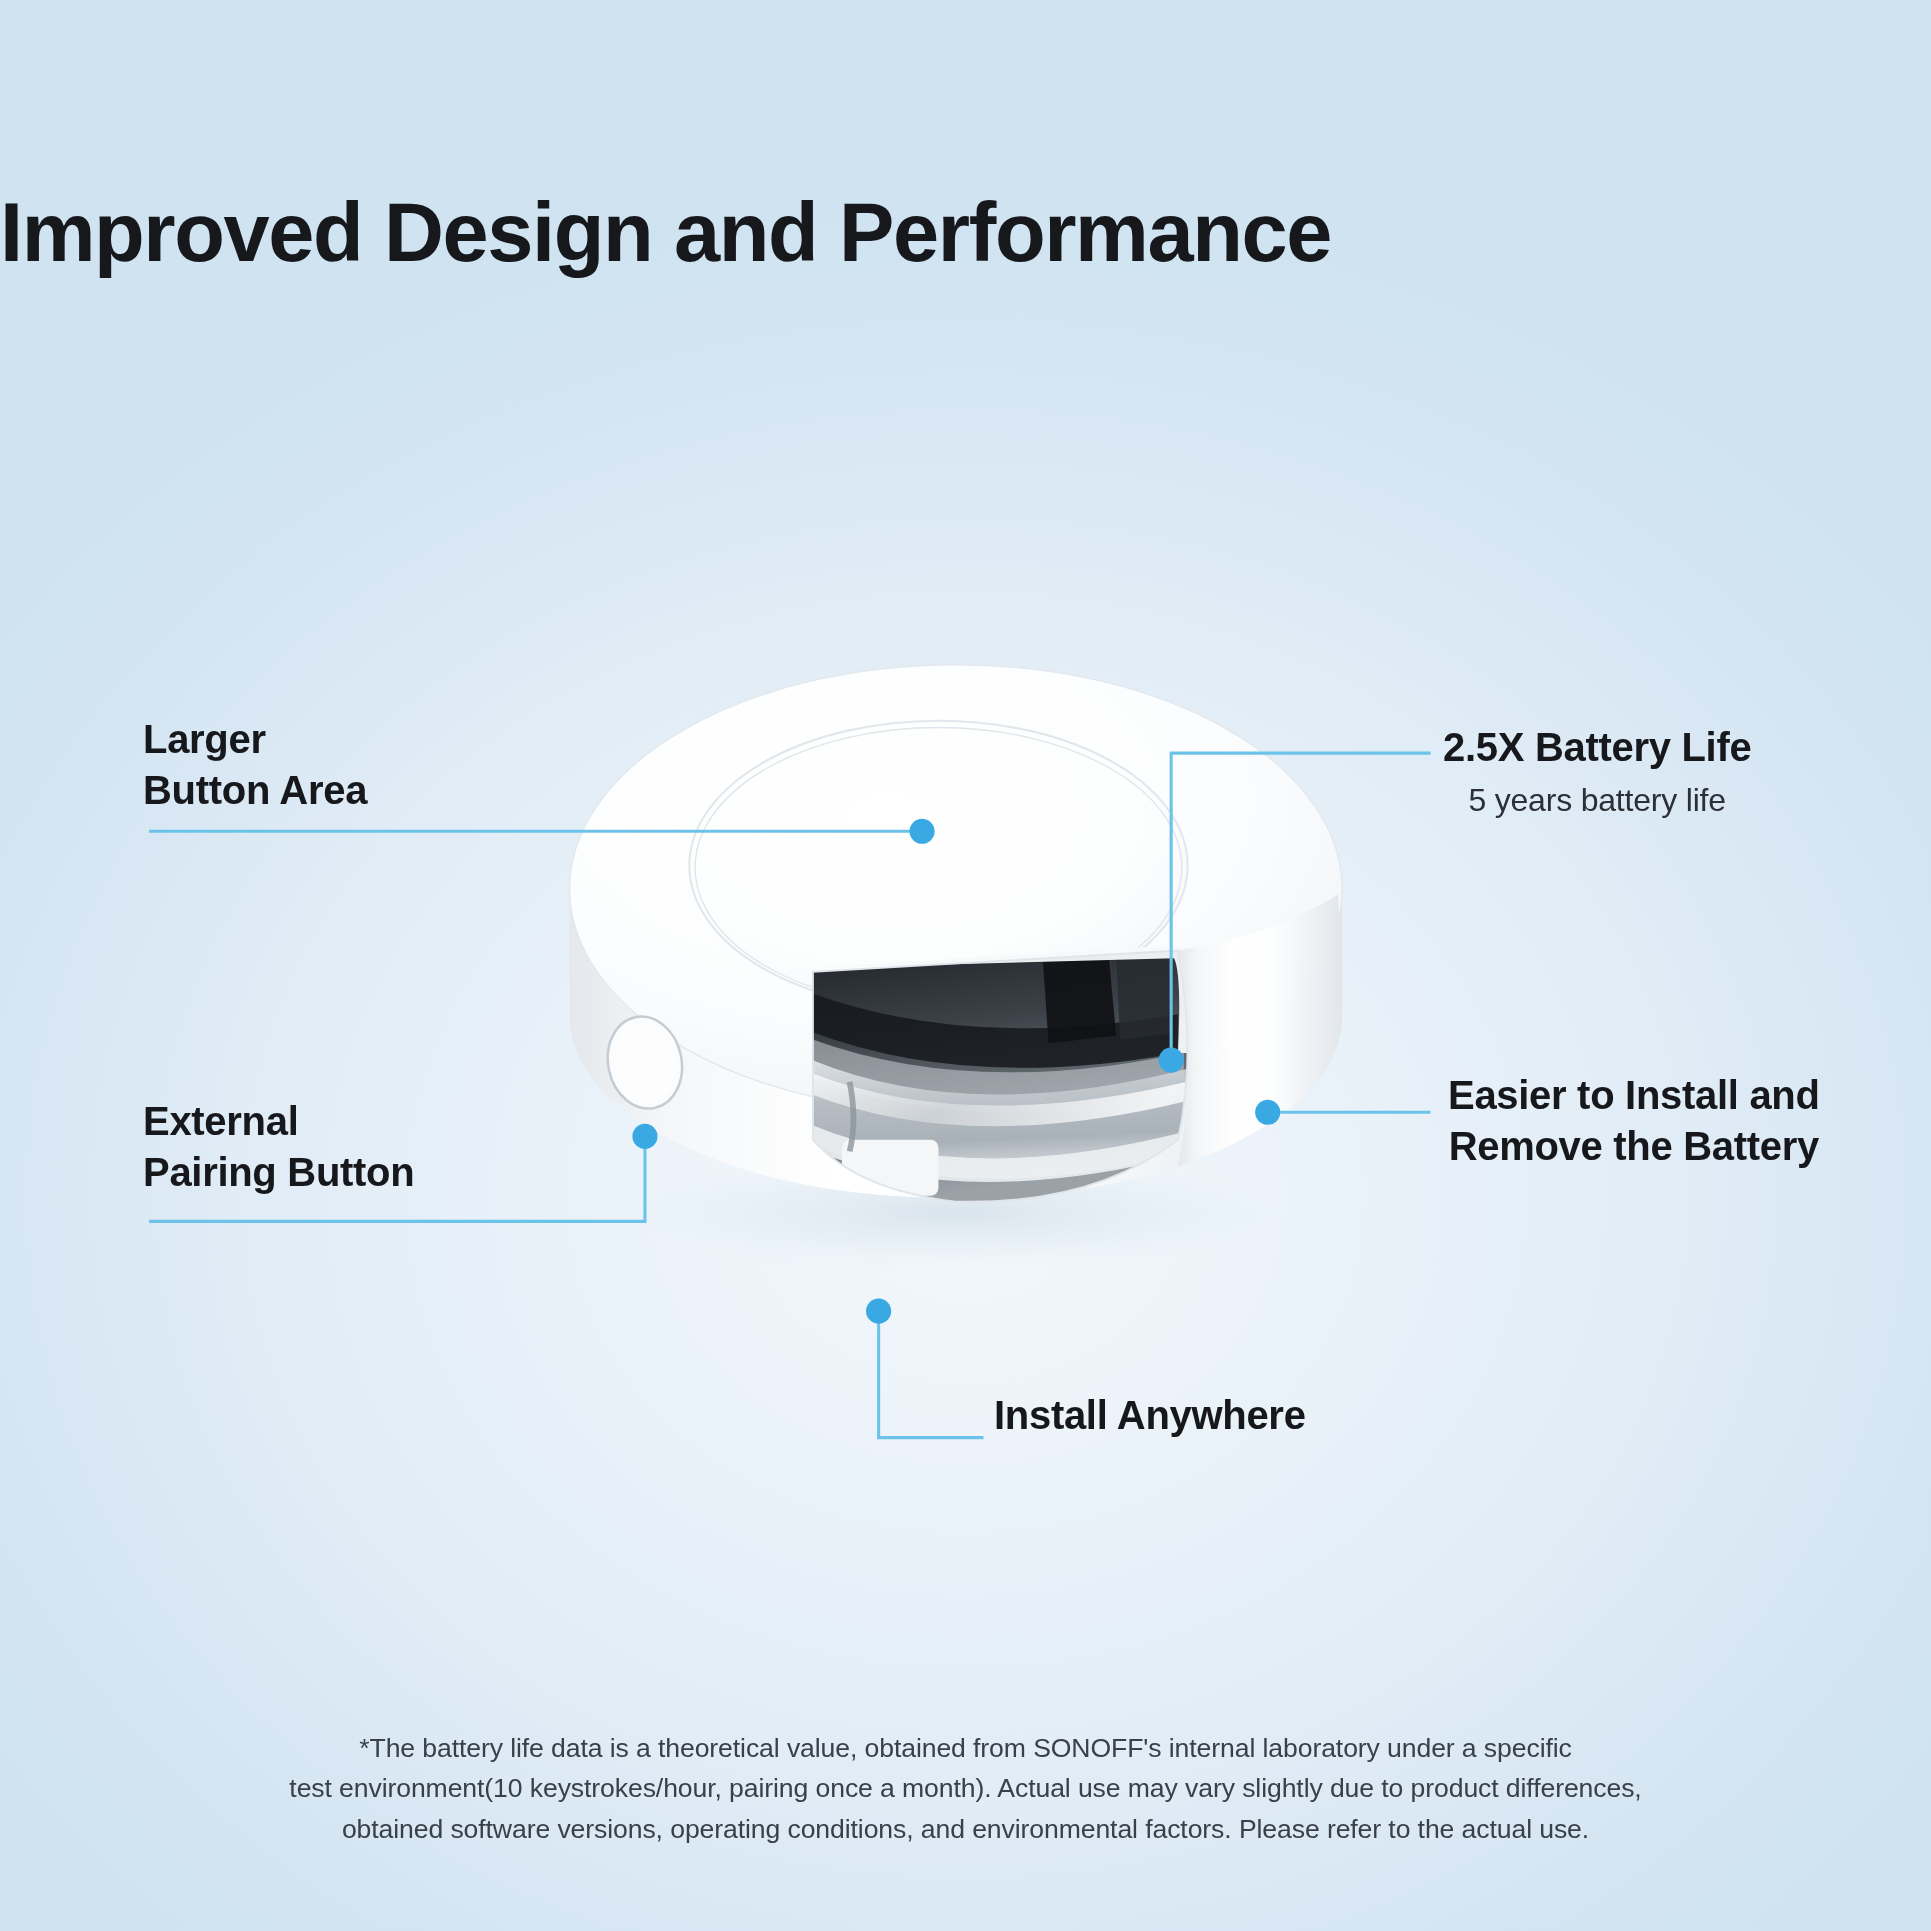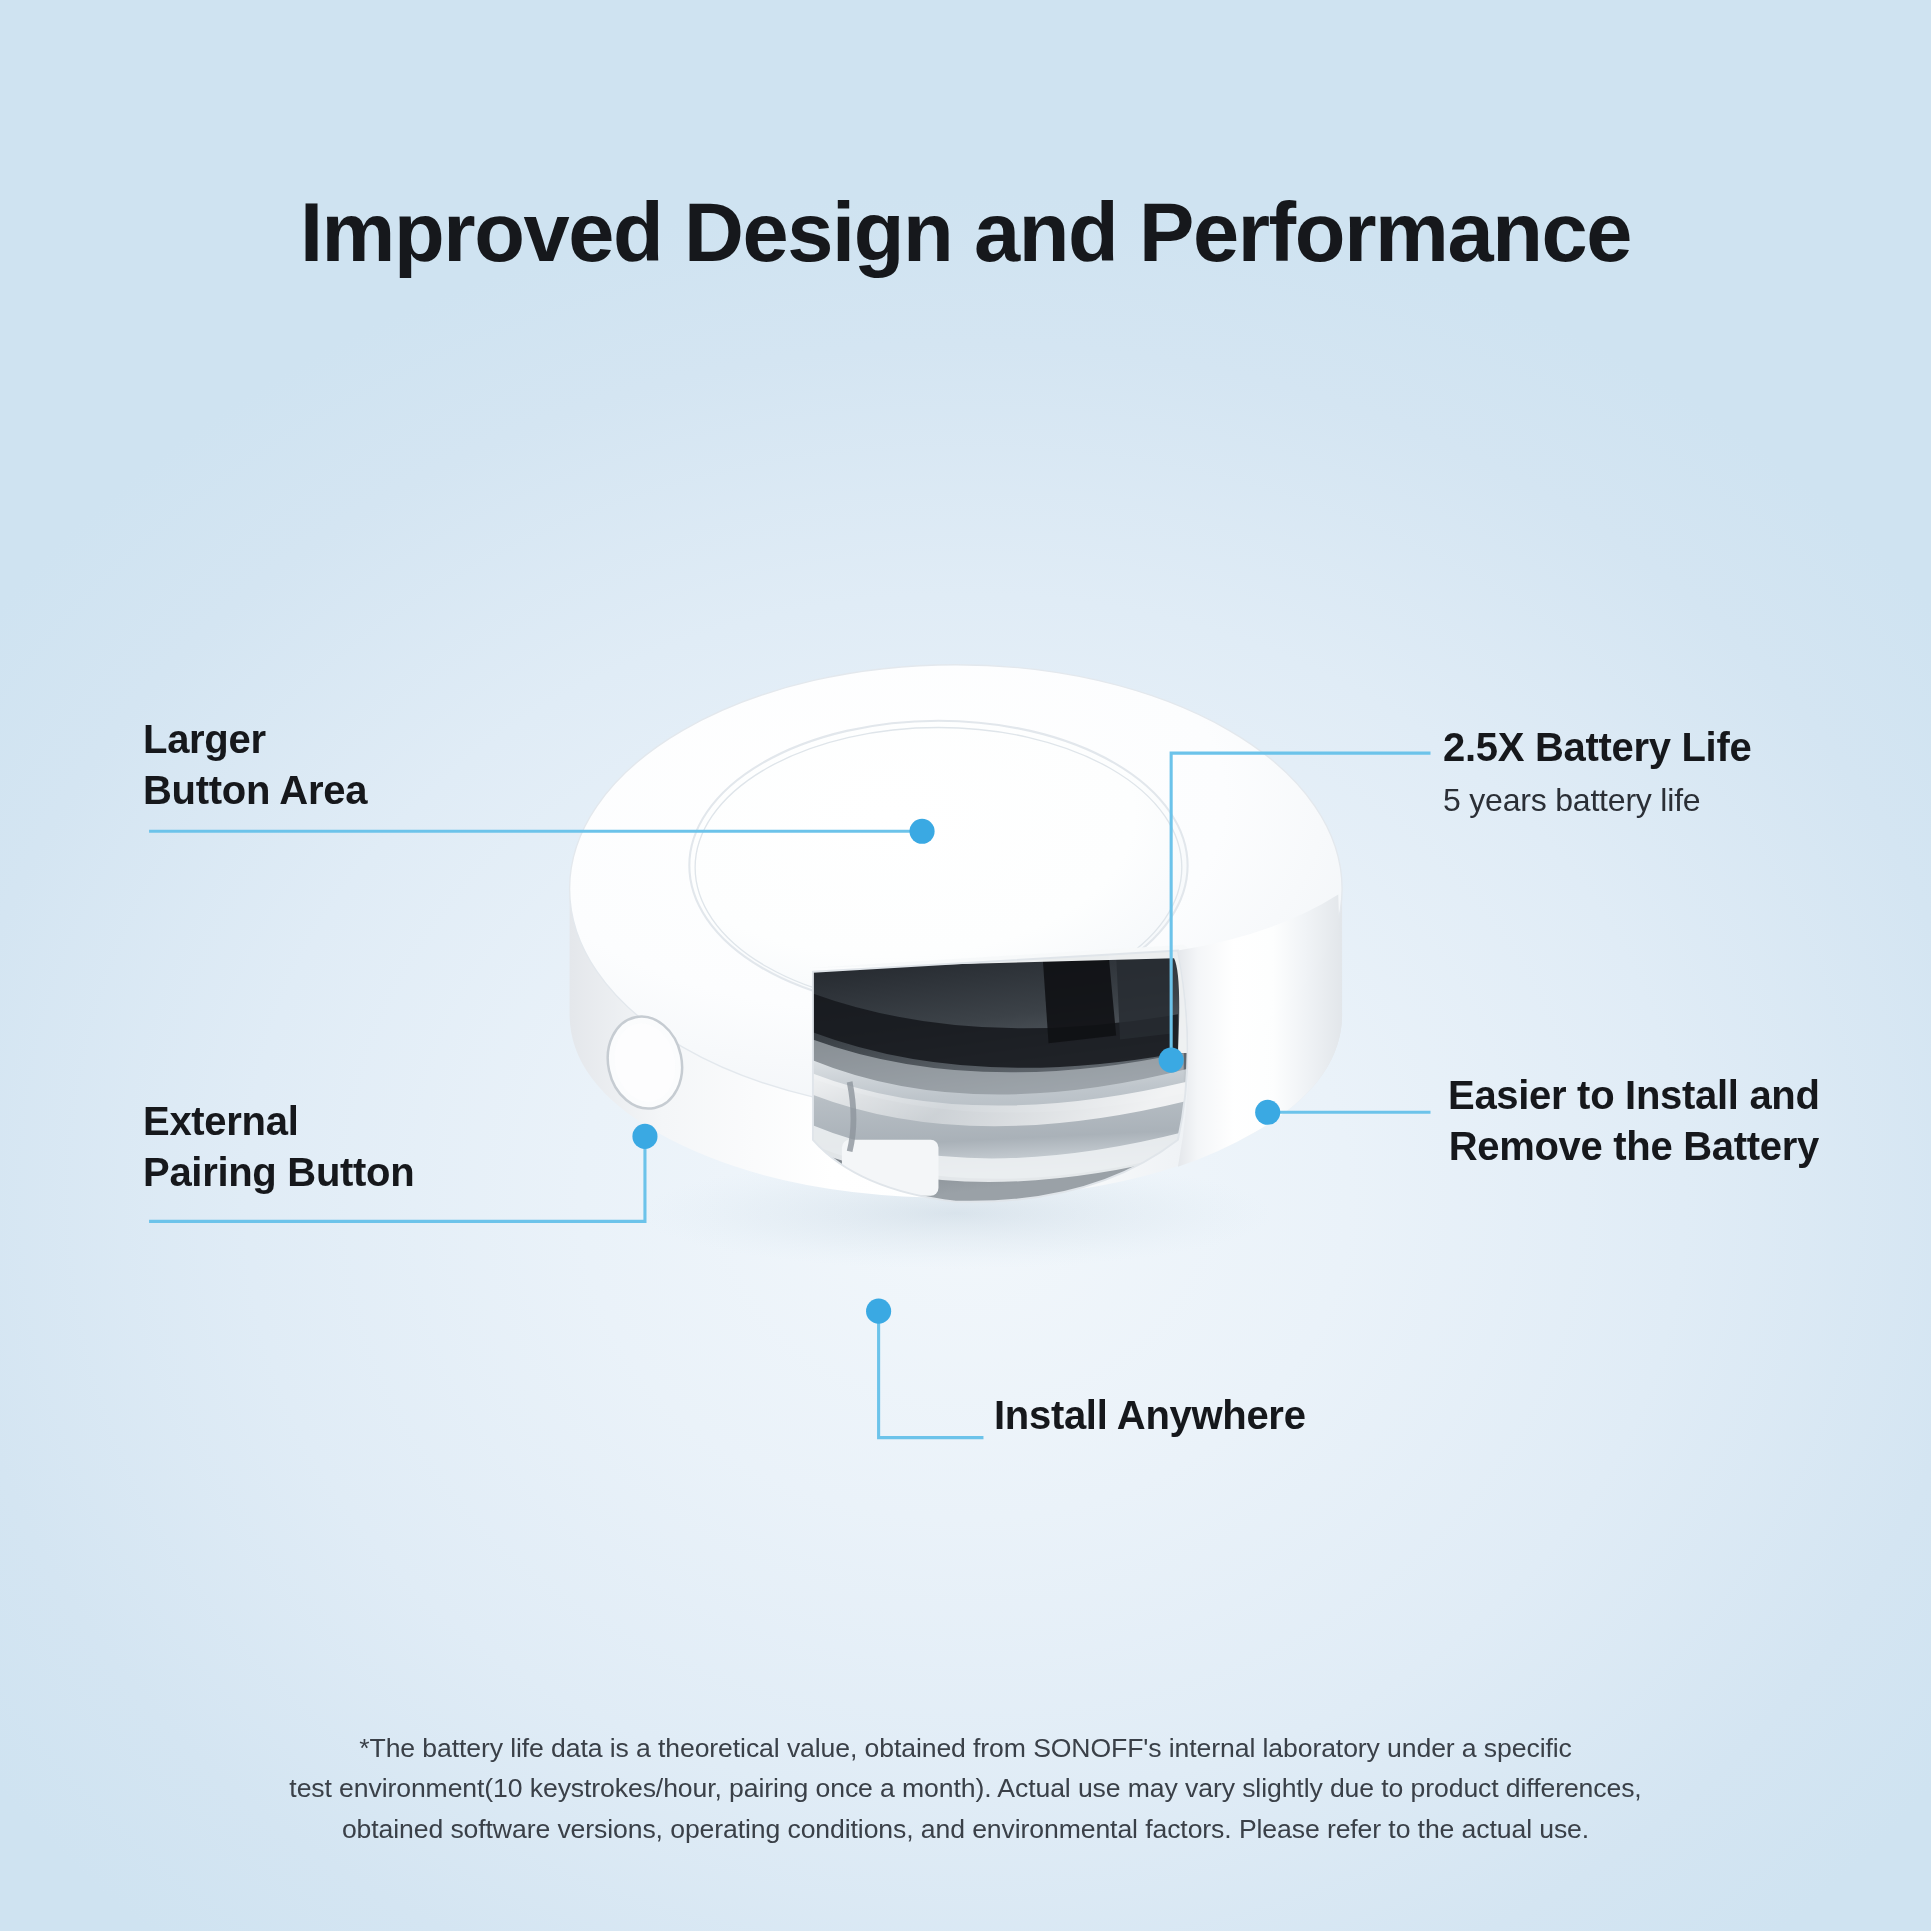--- a/index.html
+++ b/index.html
@@ -11,40 +11,39 @@
     background:#dceaf5;
   }
   #stage{
     position:absolute; inset:0;
     background:
       radial-gradient(ellipse 62% 52% at 50% 62%, #f2f7fb 0%, #eaf2f9 32%, #e0ecf6 60%, #d4e5f2 85%, #cfe3f1 100%);
   }
   
   .title{
     position:absolute; left:0; right:0; top:185px;
-    text-align:center;
     font-size:83px;
     font-weight:bold;
     letter-spacing:-1.4px;
     color:#16181c;
     white-space:nowrap;
   }
   
   #device{ position:absolute; left:502px; top:599px; width:927px; height:734px; }
   .dev-svg{ display:block; width:100%; height:100%; overflow:visible; }
 
   
   .callout{ position:absolute; }
   .co-title{
     font-size:40px; font-weight:bold; color:#16181c; line-height:1.28;
     white-space:pre-line; letter-spacing:-0.3px;
   }
   .co-sub{
     font-size:32px; font-weight:normal; color:#2b2f36; line-height:1.3;
-    margin-top:6.8px; white-space:nowrap; letter-spacing:-0.2px;
+    margin-top:6.8px; white-space:nowrap; letter-spacing:-0.2px;text-align:center;
   }
   #co-larger{ left:143px; top:714px; }
   #co-external{ left:143px; top:1096px; }
   #co-battery{ left:1443px; top:722px; }
   #co-easier{ left:1448px; top:1070px; text-align:right; right:auto; }
   #co-easier .co-title{ text-align:center; }
   #co-install{ left:994px; top:1390px; }
 
   
   #leaders{ position:absolute; inset:0; width:1931px; height:1931px; pointer-events:none; }

